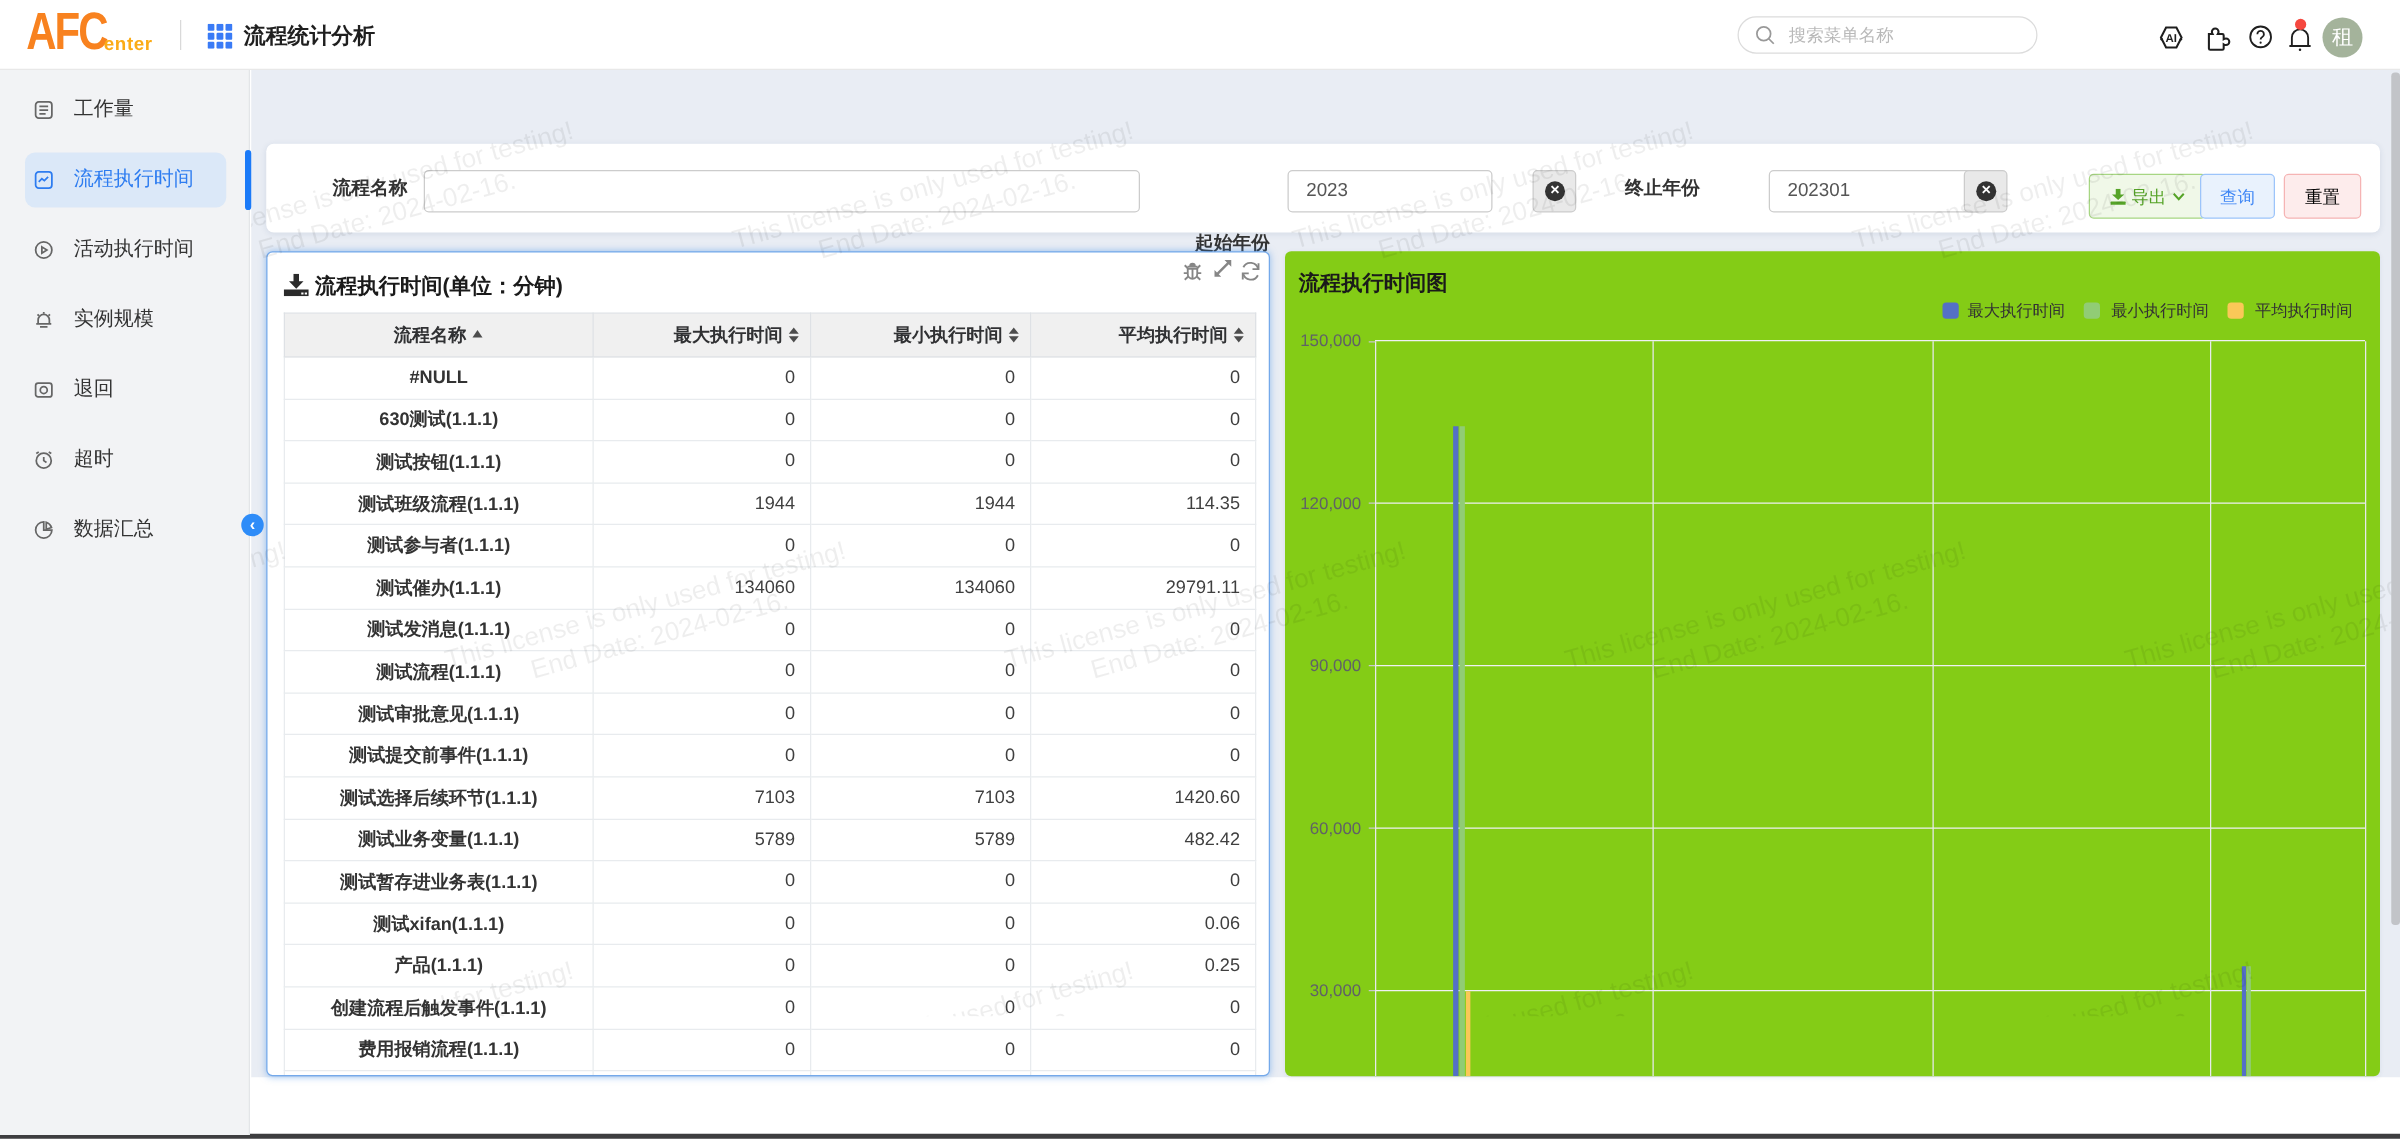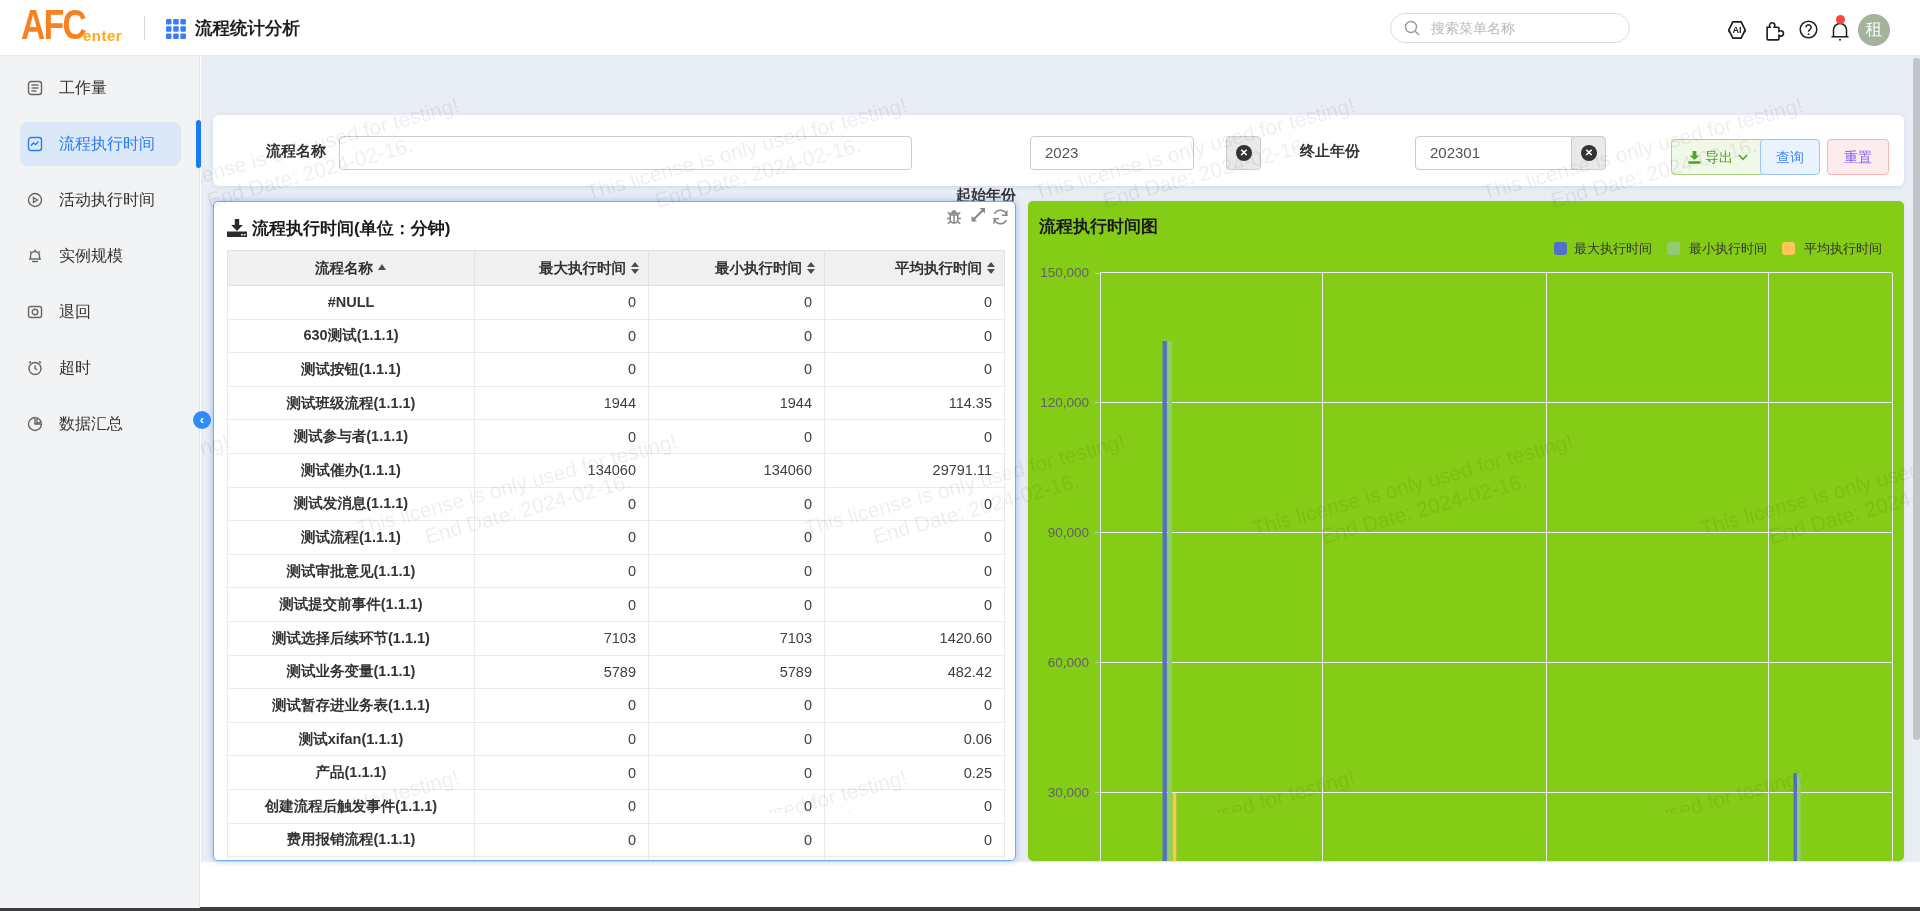--- a/index.html
+++ b/index.html
@@ -80,21 +80,21 @@
     </div>
   <div class="fbtn" style="left:1458px; width:94px; background:#f0f8e8; border:1px solid #a7d683; color:#56a428;"><svg style="vertical-align:-2px;margin-right:4px;" width="13" height="13" viewBox="0 0 13 13">
         <g fill="#56a428">
           <path d="M4.6 0 h3.8 v4.5 h3 L6.5 9 L1.6 4.5 h3 Z"></path>
           <rect x="0.5" y="10.2" width="12" height="2.6" rx="0.5"></rect>
         </g>
       </svg>导出<svg style="vertical-align:1px;margin-left:5px;" width="10" height="7" viewBox="0 0 10 7">
         <polyline points="1,1 5,5.4 9,1" fill="none" stroke="#56a428" stroke-width="1.6"></polyline>
       </svg></div>
   <div class="fbtn" style="left:1547px; width:60px; background:#e9f2fd; border:1px solid #9cc4fa; color:#3f87f5;">查询</div>
-  <div class="fbtn" style="left:1614px; width:62px; background:#fdecec; border:1px solid #f5b4b4; color:#8b5cf6;">重置</div>
+  <div class="fbtn" style="left:1614px; width:62px; background:#fdecec; border:1px solid #f5b4b4; color:#000000;">重置</div>
 </div>
 
 <div id="tcard">
   <svg style="position:absolute;left:13px;top:17px;" width="20" height="18" viewBox="0 0 20 18">
       <g fill="#2b2b2b">
         <path d="M7.8 0 h4.4 v6 h3.6 L10 12 L4.2 6 h3.6 Z"></path>
         <path d="M0 12.5 h20 v5.5 h-20 Z M14 15 h1.8 v1.6 h-1.8 Z M16.8 15 h1.8 v1.6 h-1.8 Z" fill-rule="evenodd"></path>
       </g>
     </svg>
   <h3>流程执行时间(单位：分钟)</h3>

